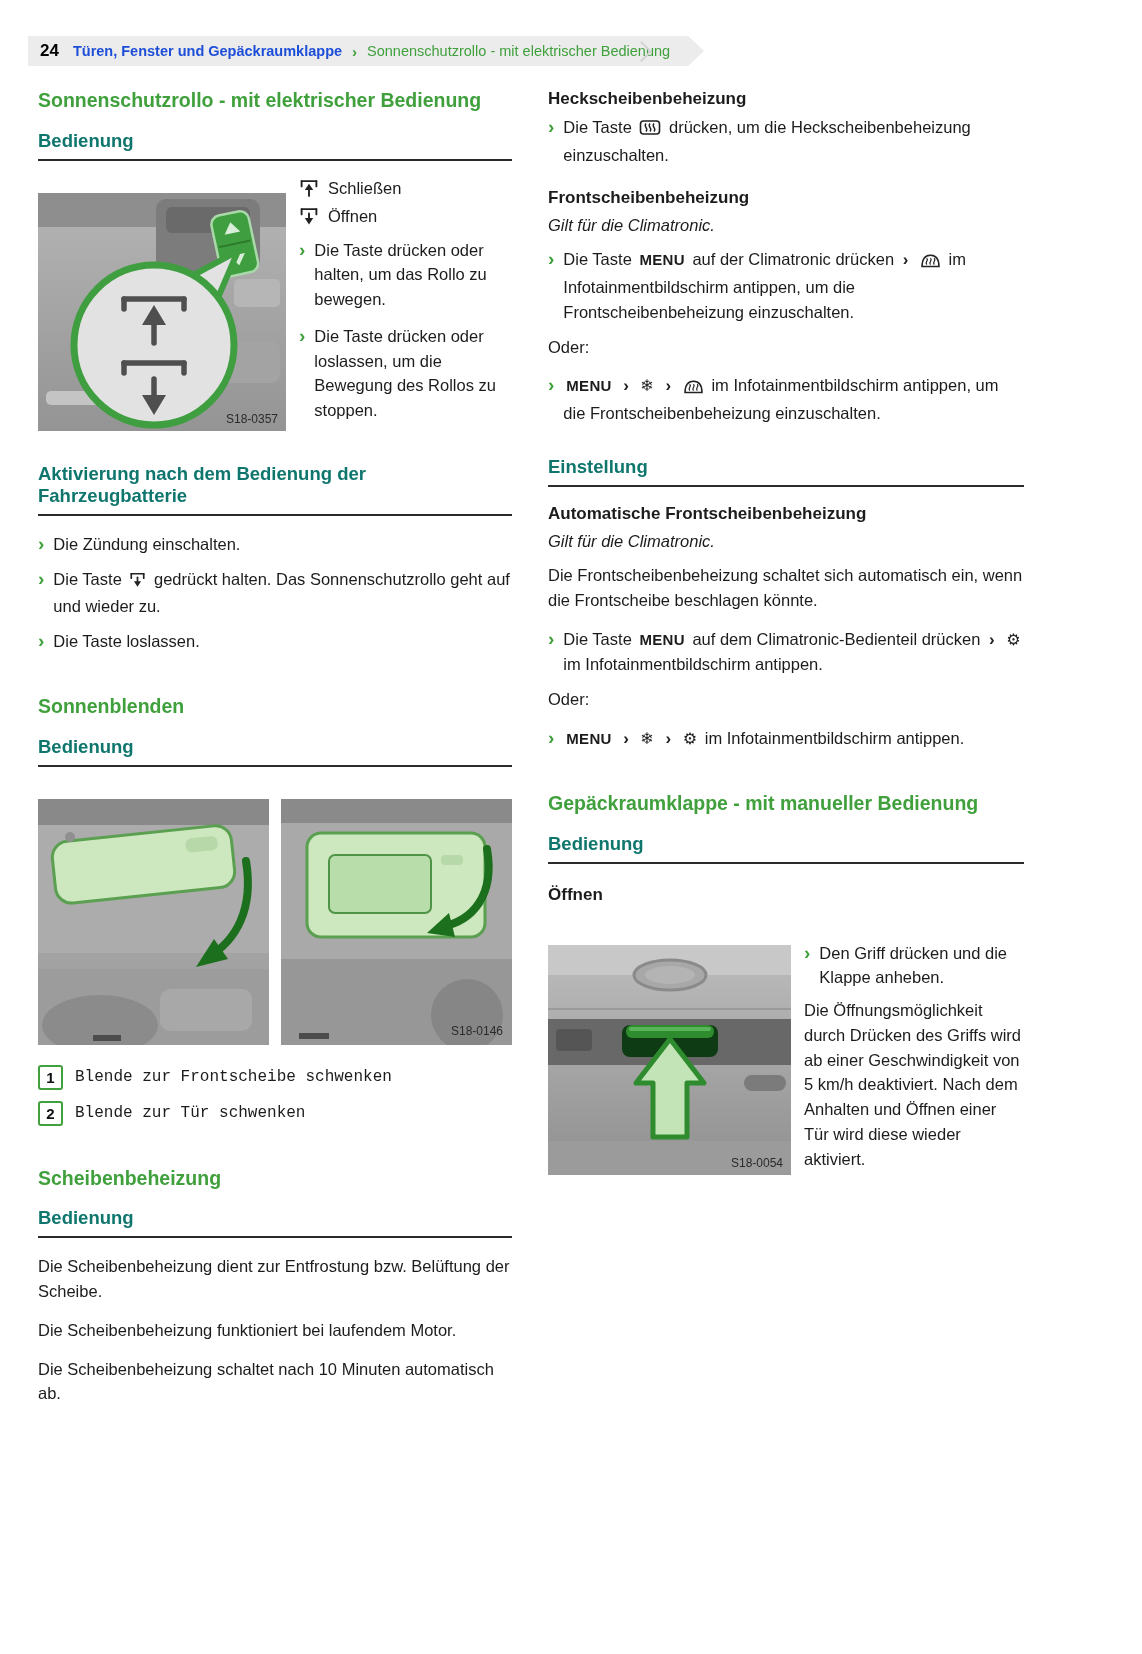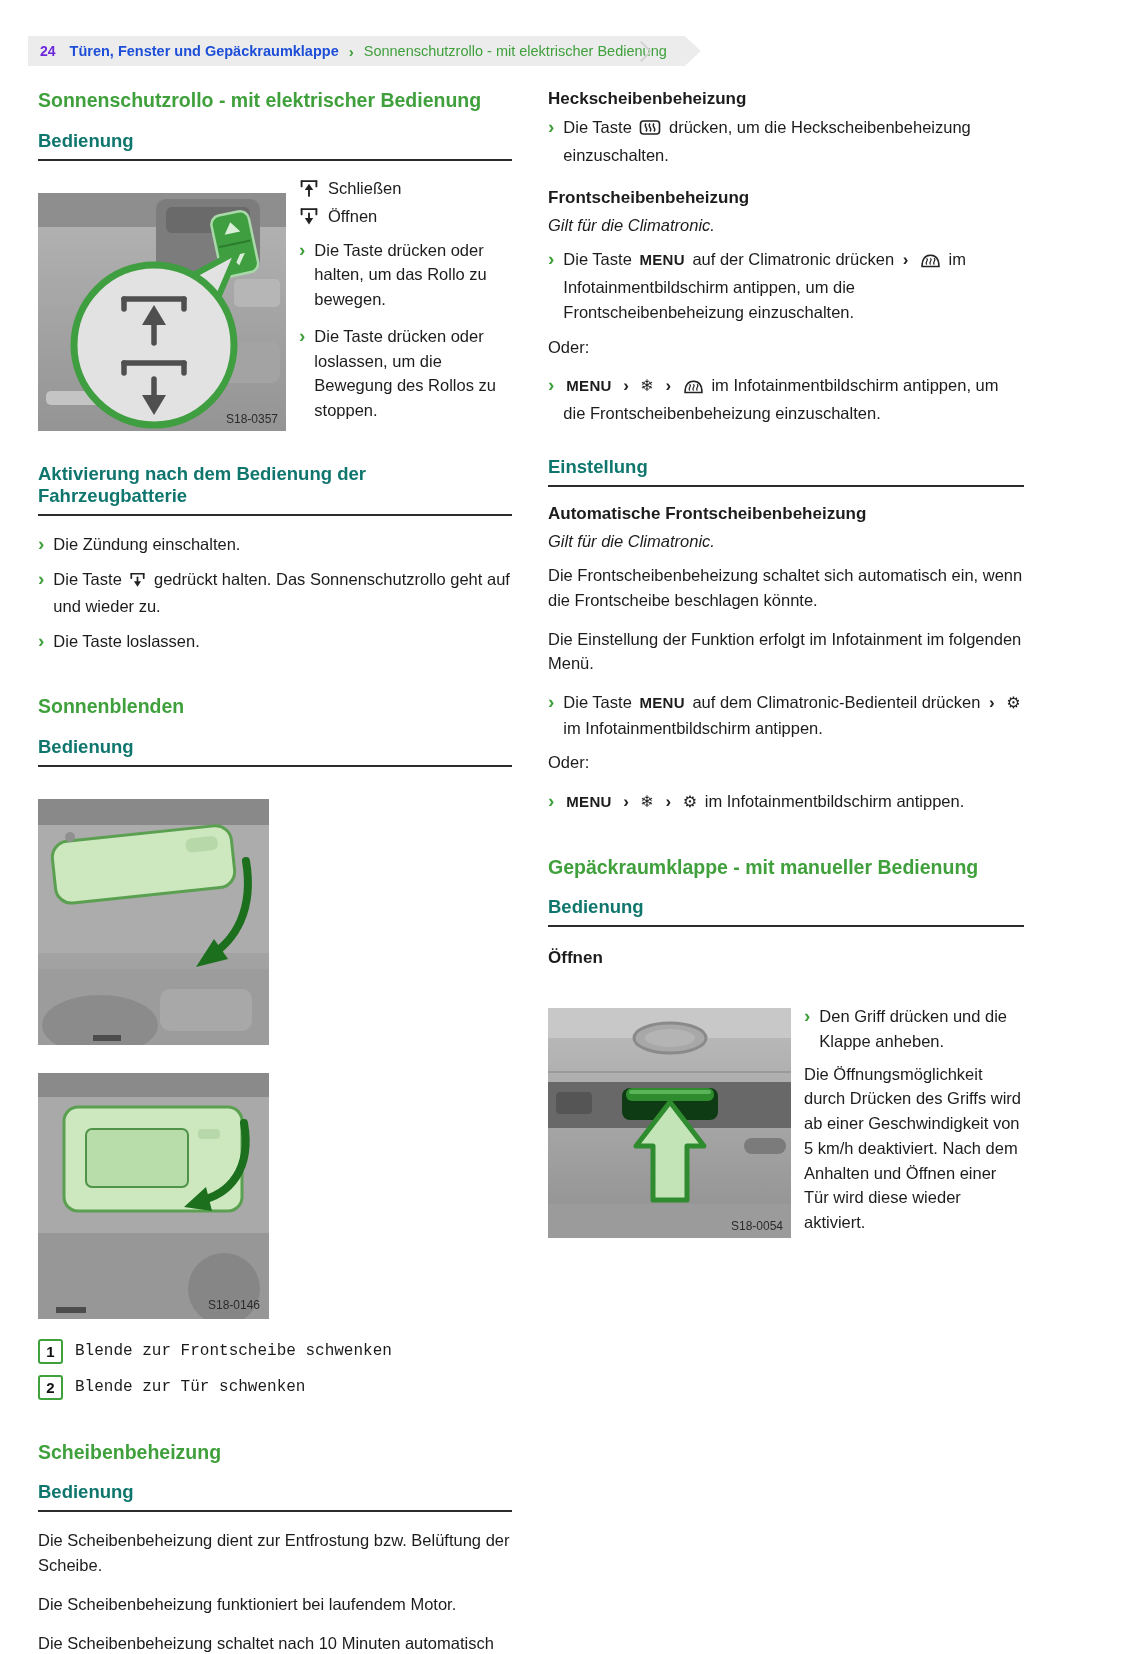--- a/index.html
+++ b/index.html
@@ -13,21 +13,21 @@
   .page{position:relative;width:1142px;height:1654px;background:#fff;overflow:hidden;}
 
   
   .header-band{
     position:absolute;top:36px;left:28px;height:30px;
     display:flex;align-items:center;gap:14px;
     background:#ececec;padding:0 34px 0 12px;
     clip-path:polygon(0 0, calc(100% - 16px) 0, 100% 50%, calc(100% - 16px) 100%, 0 100%);
     white-space:nowrap;
   }
-  .pagenum{font-weight:bold;font-size:14px;color:#6d28d9;}
+  .pagenum{font-weight:bold;font-size:17px;color:#000000;}
   .crumb-bold{font-weight:bold;font-size:14.5px;color:#1d4ed8;}
   .crumb-sep{color:var(--green);font-weight:bold;font-size:15px;margin:0 -4px;}
   .crumb-green{color:var(--green);font-size:14.5px;}
   .header-chevron{
     position:absolute;top:44px;left:634px;width:13px;height:13px;
     border-top:2px solid #d2d2d2;border-right:2px solid #d2d2d2;
     transform:rotate(45deg);
   }
 
   
@@ -53,21 +53,21 @@
   .uni-icon{font-family:"DejaVu Sans", sans-serif;font-size:16px;margin:0 3px;color:#222;}
   .ii{display:inline-block;vertical-align:-3px;margin:0 3px;}
 
   .fig-row{display:flex;gap:13px;margin:0 0 22px 0;}
   .figure{flex:0 0 auto;line-height:0;margin-top:16px;}
   .fig-side{flex:1 1 auto;min-width:0;}
   .legend-row{display:flex;align-items:flex-start;gap:9px;font-size:16.5px;margin:2px 0 9px 0;}
   .legend-icon{display:inline-block;line-height:0;flex:0 0 auto;}
   .fig-side .bullet{margin-top:12px;}
 
-  .fig2-row{display:flex;gap:12px;margin:0 0 20px 0;line-height:0;flex-direction:column;}
+  .fig2-row{display:flex;gap:12px;margin:0 0 20px 0;line-height:0;}
 
   .numrow{display:flex;align-items:center;gap:12px;margin:0 0 11px 0;}
   .numbox{width:25px;height:25px;border:2px solid var(--green);border-radius:3px;
           display:flex;align-items:center;justify-content:center;
           font-weight:bold;font-size:15px;color:#111;box-sizing:border-box;flex:0 0 auto;}
   .numtext{font-size:16px;font-family:Liberation Mono, monospace;}
 
   .trunk-side .bullet{margin-bottom:8px;}
   .trunk-side p.body{margin-bottom:0;}
 </style>
@@ -338,21 +338,20 @@
           </span>
           <span>im Infotainmentbildschirm antippen, um die Frontscheibenbeheizung einzuschalten.</span>
         </span>
       </div>
 
       <h2 class="h-rule spaced">Einstellung</h2>
 
       <h3 class="h3 first">Automatische Frontscheibenbeheizung</h3>
       <p class="note">Gilt für die Climatronic.</p>
       <p class="body">Die Frontscheibenbeheizung schaltet sich automatisch ein, wenn die Frontscheibe beschlagen könnte.</p>
-      <p class="body">Die Einstellung der Funktion erfolgt im Infotainment im folgenden Menü.</p>
 
       <div class="bullet">
         <span class="bmark">›</span>
         <span class="btxt">
           <span>Die Taste</span>
           <span class="menu">MENU</span>
           <span>auf dem Climatronic-Bedienteil drücken</span>
           <span class="seq">›</span>
           <span class="uni-icon">⚙</span>
           <span>im Infotainmentbildschirm antippen.</span>

